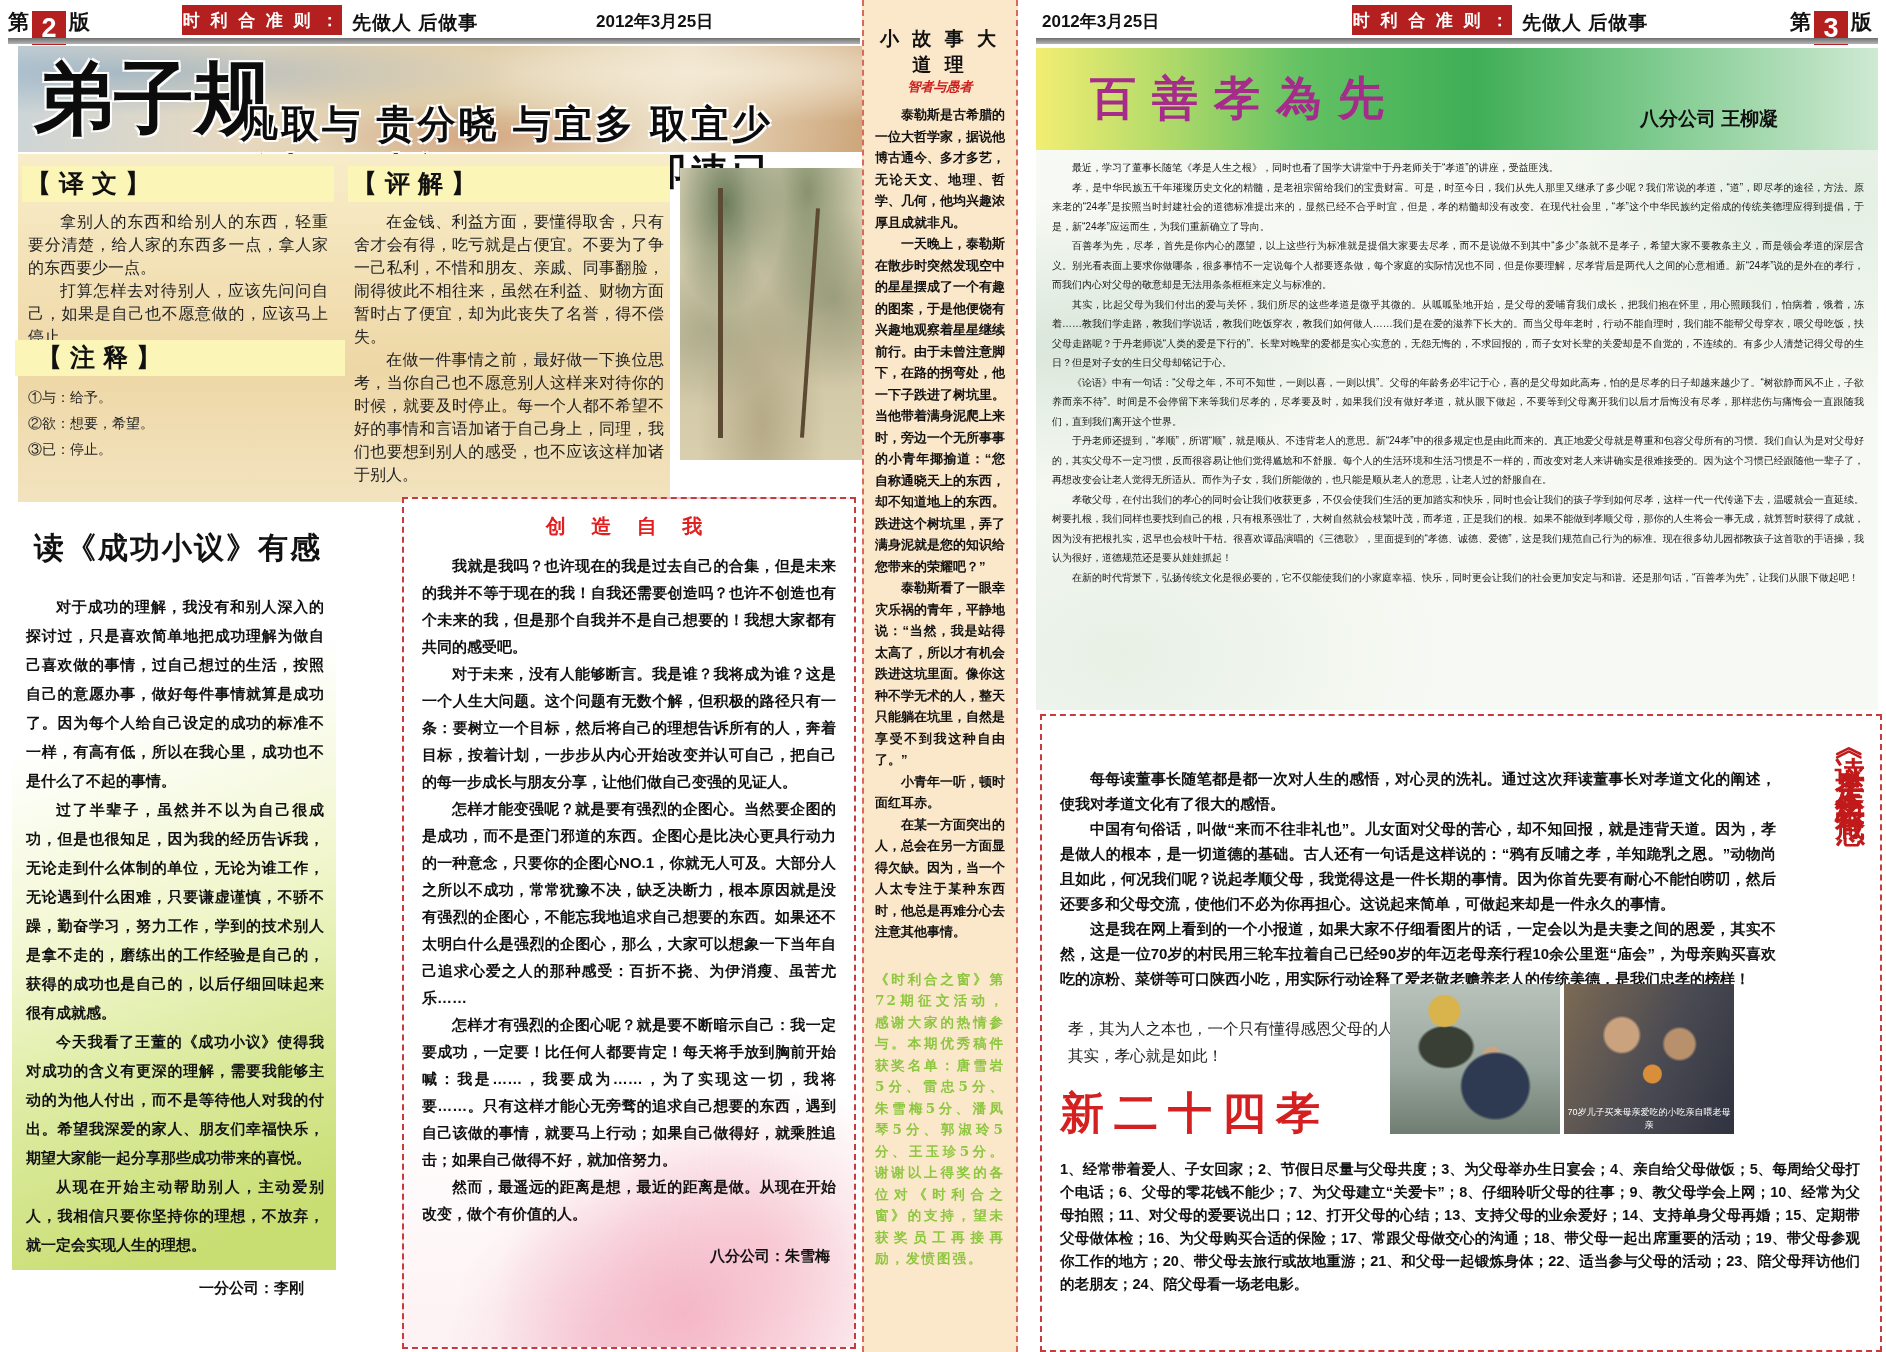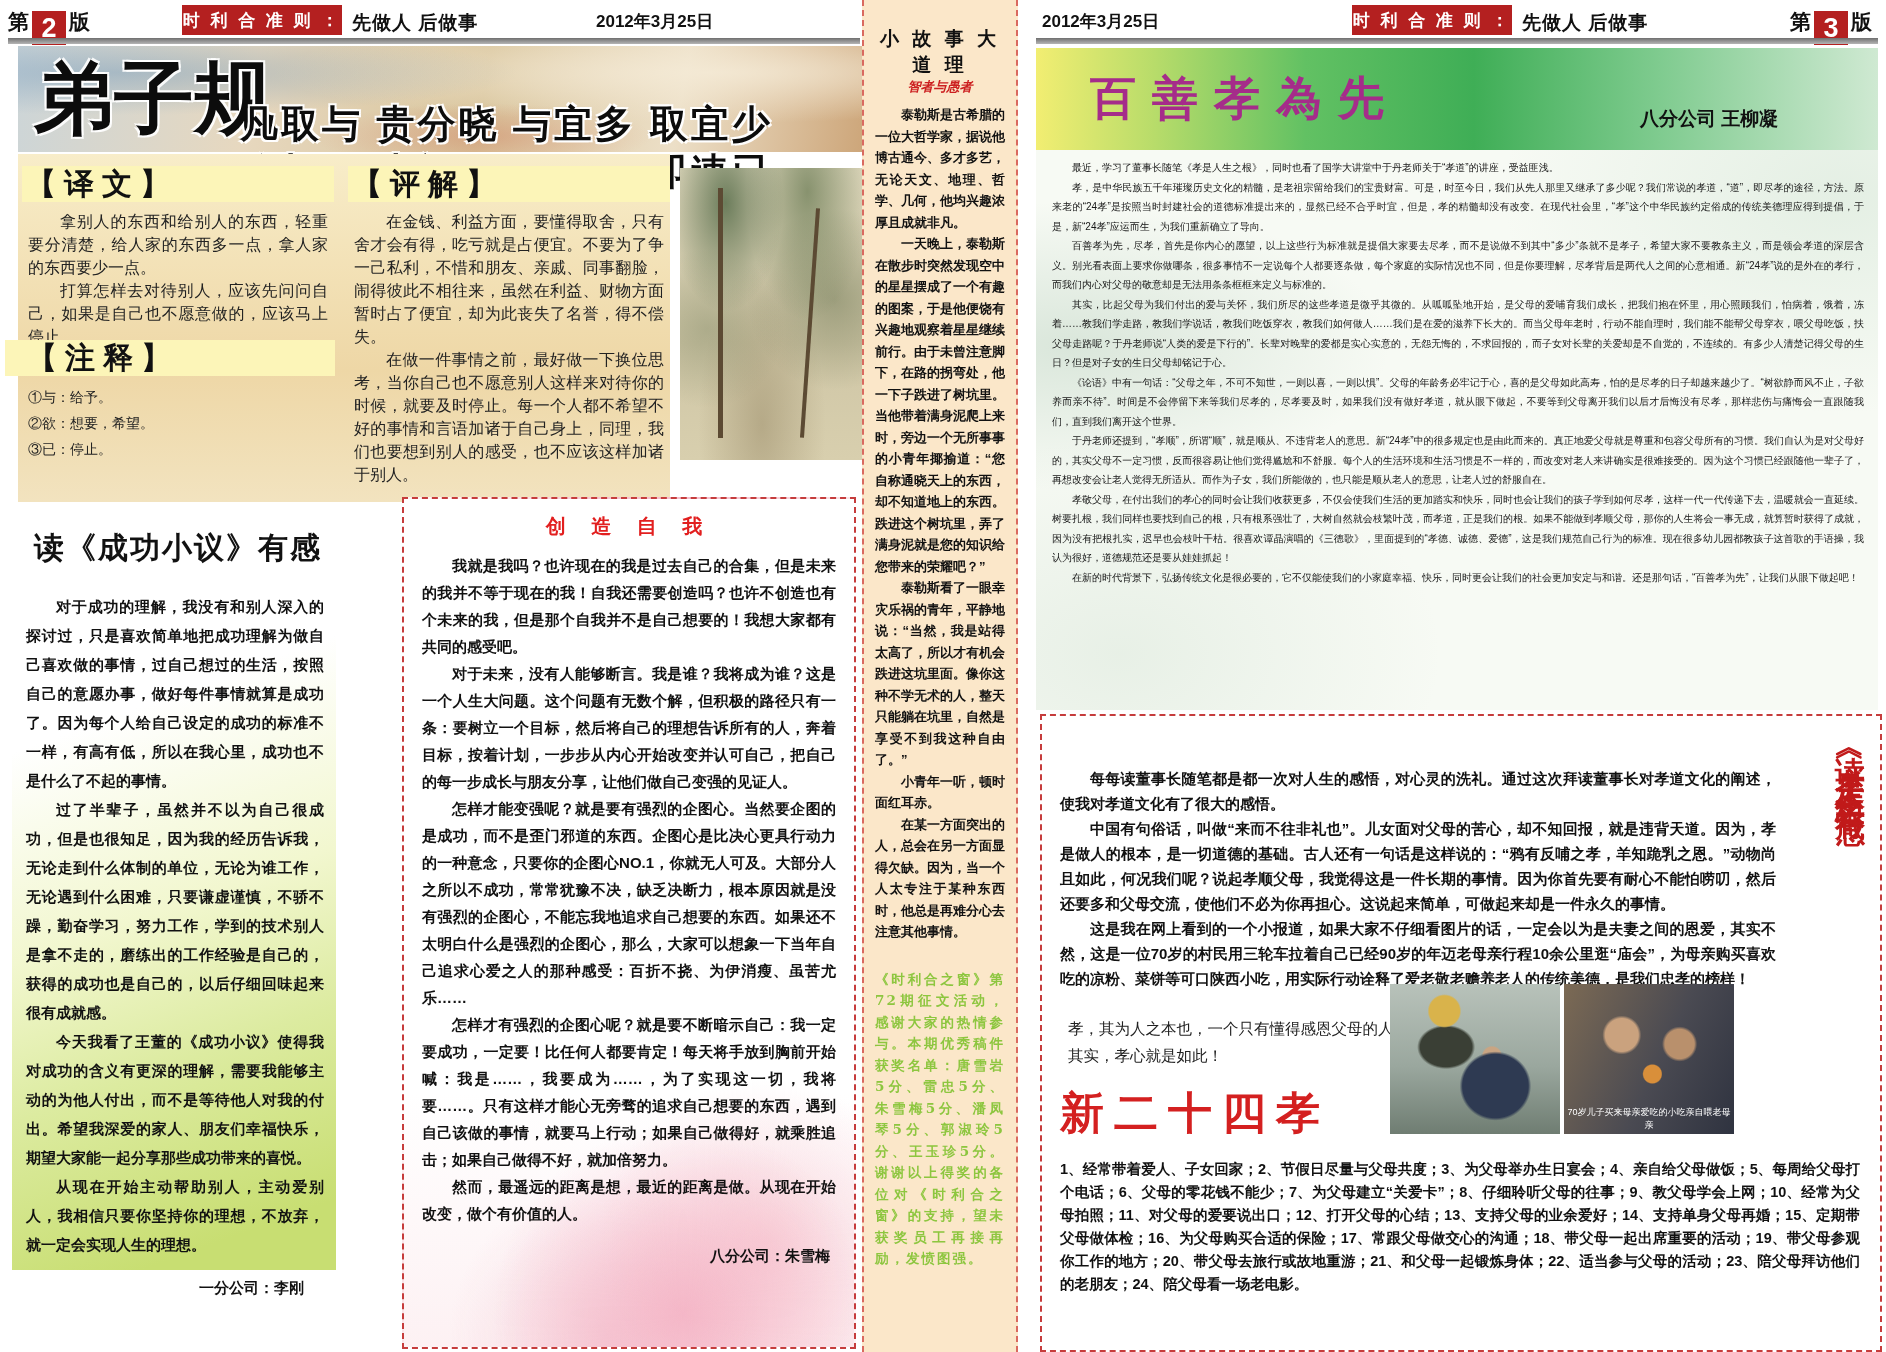--- a/index.html
+++ b/index.html
@@ -9,21 +9,21 @@
   p{margin:0;}
   .kai{font-family:"DejaVu Serif",serif;}
   .rule{height:6px;background:linear-gradient(#6f6f6f,#b5b5b5);}
   .pnum{display:inline-block;width:34px;height:34px;background:#b42020;color:#fff;
         text-align:center;line-height:34px;font-size:27px;font-weight:bold;vertical-align:-8px;margin:0 3px;}
   .pno{font-size:21px;font-weight:bold;}
   .mottobox{background:#b42020;color:#fff;font-weight:bold;font-size:17px;
             display:flex;align-items:center;justify-content:center;letter-spacing:3px;}
   .motto{font-size:19px;font-weight:bold;letter-spacing:1px;}
   .date{font-size:17px;font-weight:bold;}
-  .strip{background:#fcf5b8;font-size:30px;font-weight:bold;letter-spacing:8px;
+  .strip{background:#fcf5b8;font-size:25px;font-weight:bold;letter-spacing:8px;
          font-family:"DejaVu Serif",serif;line-height:36px;padding-left:4px;}
   .body-kai{font-size:16px;line-height:23px;text-align:justify;color:#222;}
   .body-kai p{text-indent:2em;}
   .note-line{font-size:14px;line-height:26px;color:#222;}
   .g-art{background:linear-gradient(160deg,#ffffff 28%,#f2f7cf 52%,#dcebA0 70%,#c8de72 92%);
          background:linear-gradient(160deg,#ffffff 28%,#f2f7cf 52%,#dceba0 70%,#c8de72 92%);}
   .a1-title{font-size:30px;font-weight:bold;letter-spacing:2px;}
   .a1-body{font-size:15px;line-height:29px;font-weight:600;text-align:justify;}
   .a1-body p{text-indent:2em;}
   .sig{text-align:right;font-weight:600;}
@@ -113,21 +113,21 @@
     <div class="abs banner-line" style="left:222px;top:56px;">将加人 先问己 己不欲 即速已</div>
   </div>
 
   <div class="abs cream" style="left:18px;top:154px;width:652px;height:348px;"></div>
 
   <div class="abs strip" style="left:22px;top:166px;width:308px;">【译文】</div>
   <div class="abs body-kai kai" style="left:28px;top:210px;width:300px;">
     <p>拿别人的东西和给别人的东西，轻重要分清楚，给人家的东西多一点，拿人家的东西要少一点。</p>
     <p>打算怎样去对待别人，应该先问问自己，如果是自己也不愿意做的，应该马上停止。</p>
   </div>
-  <div class="abs strip" style="left:5px;top:340px;width:308px;padding-left:22px;">【注释】</div>
+  <div class="abs strip" style="left:15px;top:340px;width:308px;padding-left:22px;">【注释】</div>
   <div class="abs kai" style="left:28px;top:384px;width:300px;">
     <p class="note-line">①与：给予。</p>
     <p class="note-line">②欲：想要，希望。</p>
     <p class="note-line">③已：停止。</p>
   </div>
 
   <div class="abs strip" style="left:348px;top:166px;width:318px;">【评解】</div>
   <div class="abs body-kai kai" style="left:354px;top:210px;width:310px;">
     <p>在金钱、利益方面，要懂得取舍，只有舍才会有得，吃亏就是占便宜。不要为了争一己私利，不惜和朋友、亲戚、同事翻脸，闹得彼此不相往来，虽然在利益、财物方面暂时占了便宜，却为此丧失了名誉，得不偿失。</p>
     <p>在做一件事情之前，最好做一下换位思考，当你自己也不愿意别人这样来对待你的时候，就要及时停止。每一个人都不希望不好的事情和言语加诸于自己身上，同理，我们也要想到别人的感受，也不应该这样加诸于别人。</p>

